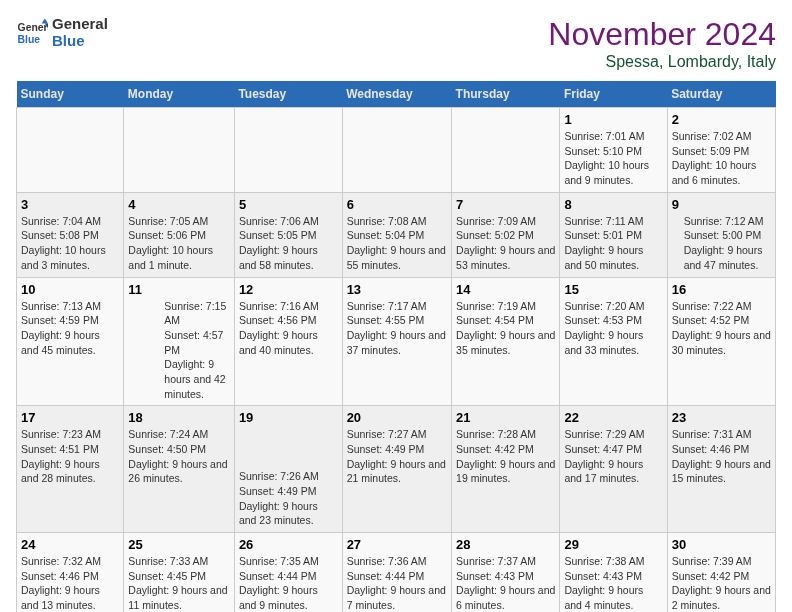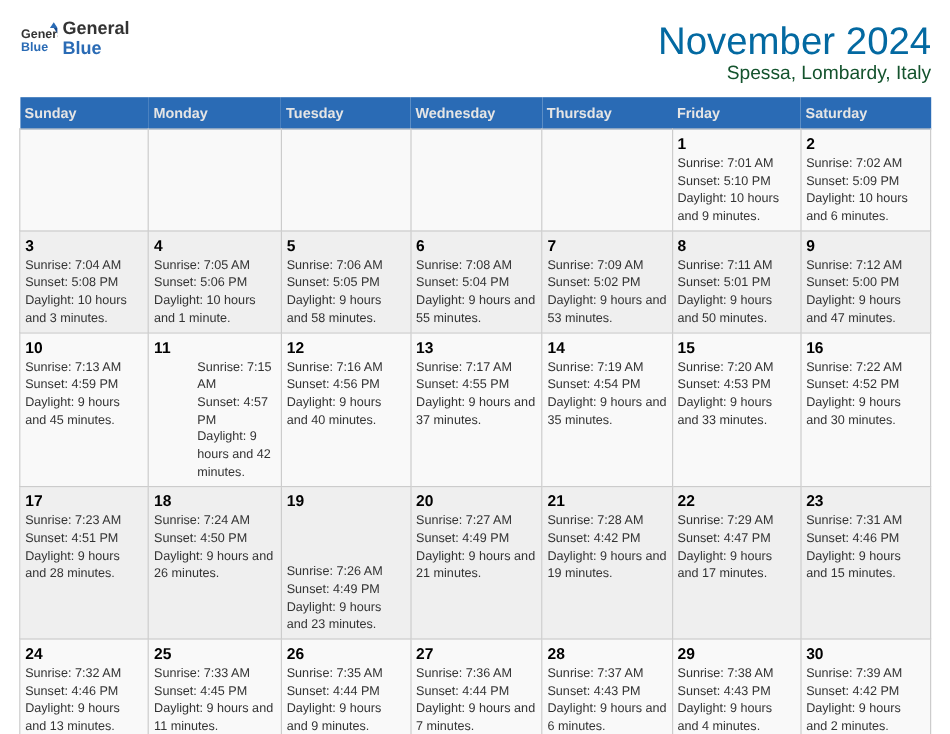--- a/index.html
+++ b/index.html
@@ -24,21 +24,21 @@
     .logo-icon {
       width: 32px;
       height: 32px;
     }
     .title-block {
       text-align: right;
     }
     .month-title {
       font-size: 32px;
       font-weight: normal;
-      color: #0369a1;
+      color: #701a75;
     }
     .location {
       font-size: 16px;
       color: #14532d;
     }
     table {
       width: 100%;
       border-collapse: collapse;
       font-size: 11px;
     }
@@ -164,21 +164,21 @@
 Daylight: 9 hours and 53 minutes.</div>
         </td>
         <td>
           <span class="day-num">8</span>
           <div class="day-info" style="white-space: pre-line;">Sunrise: 7:11 AM
 Sunset: 5:01 PM
 Daylight: 9 hours and 50 minutes.</div>
         </td>
         <td>
           <span class="day-num">9</span>
-          <div class="day-info" style="white-space: pre-line;">Sunrise: 7:12 AM
+          <div class="day-info" style="white-space: pre-line; margin-left: 12px;">Sunrise: 7:12 AM
 Sunset: 5:00 PM
 Daylight: 9 hours and 47 minutes.</div>
         </td>
       </tr>
       <tr>
         <td>
           <span class="day-num">10</span>
           <div class="day-info" style="white-space: pre-line;">Sunrise: 7:13 AM
 Sunset: 4:59 PM
 Daylight: 9 hours and 45 minutes.</div>

